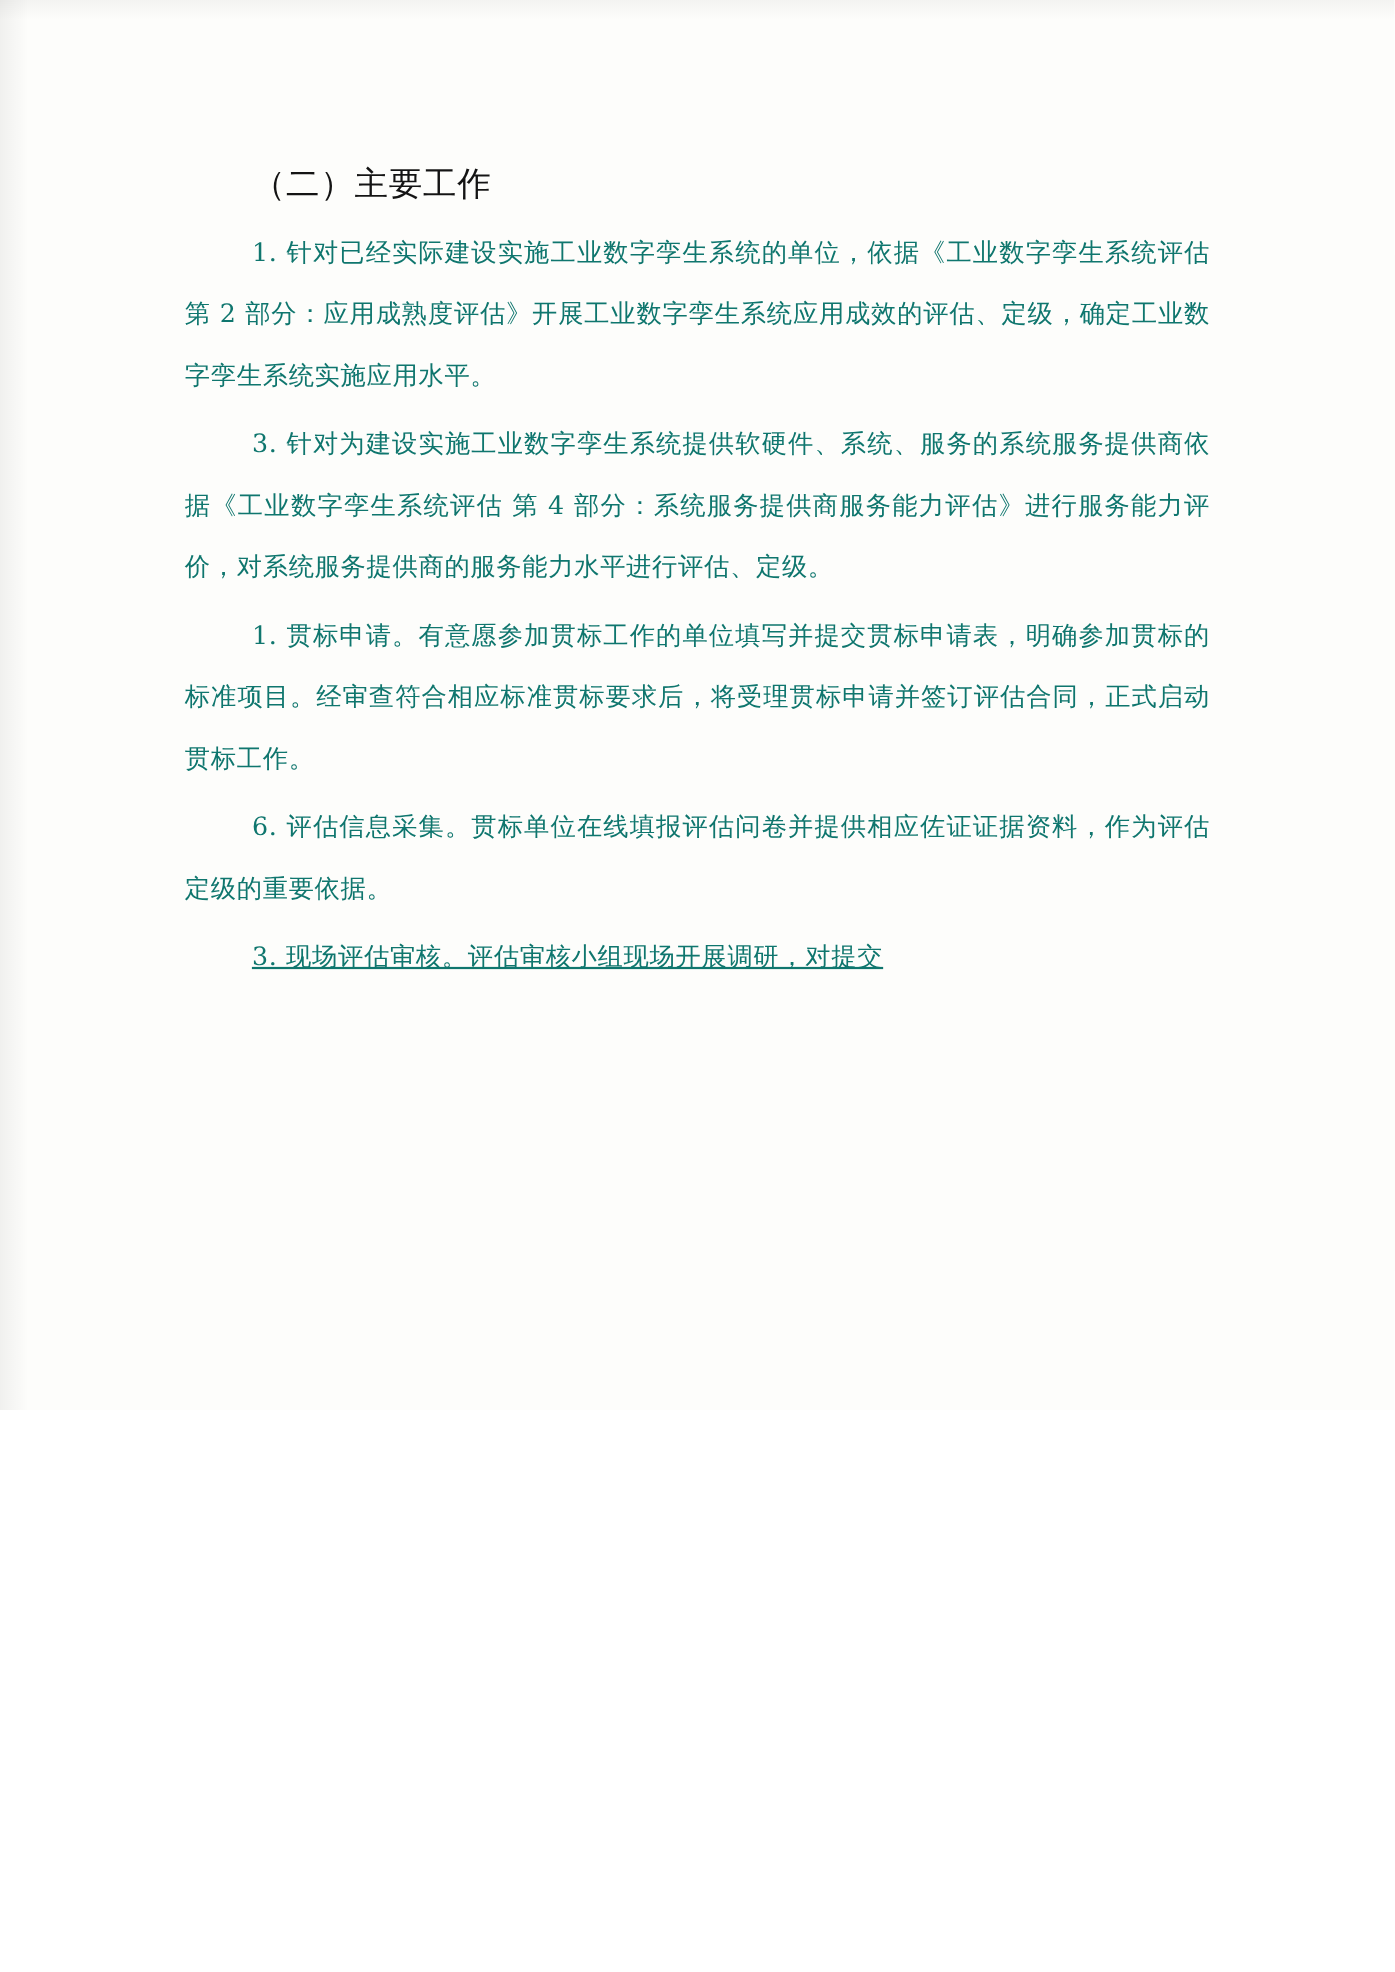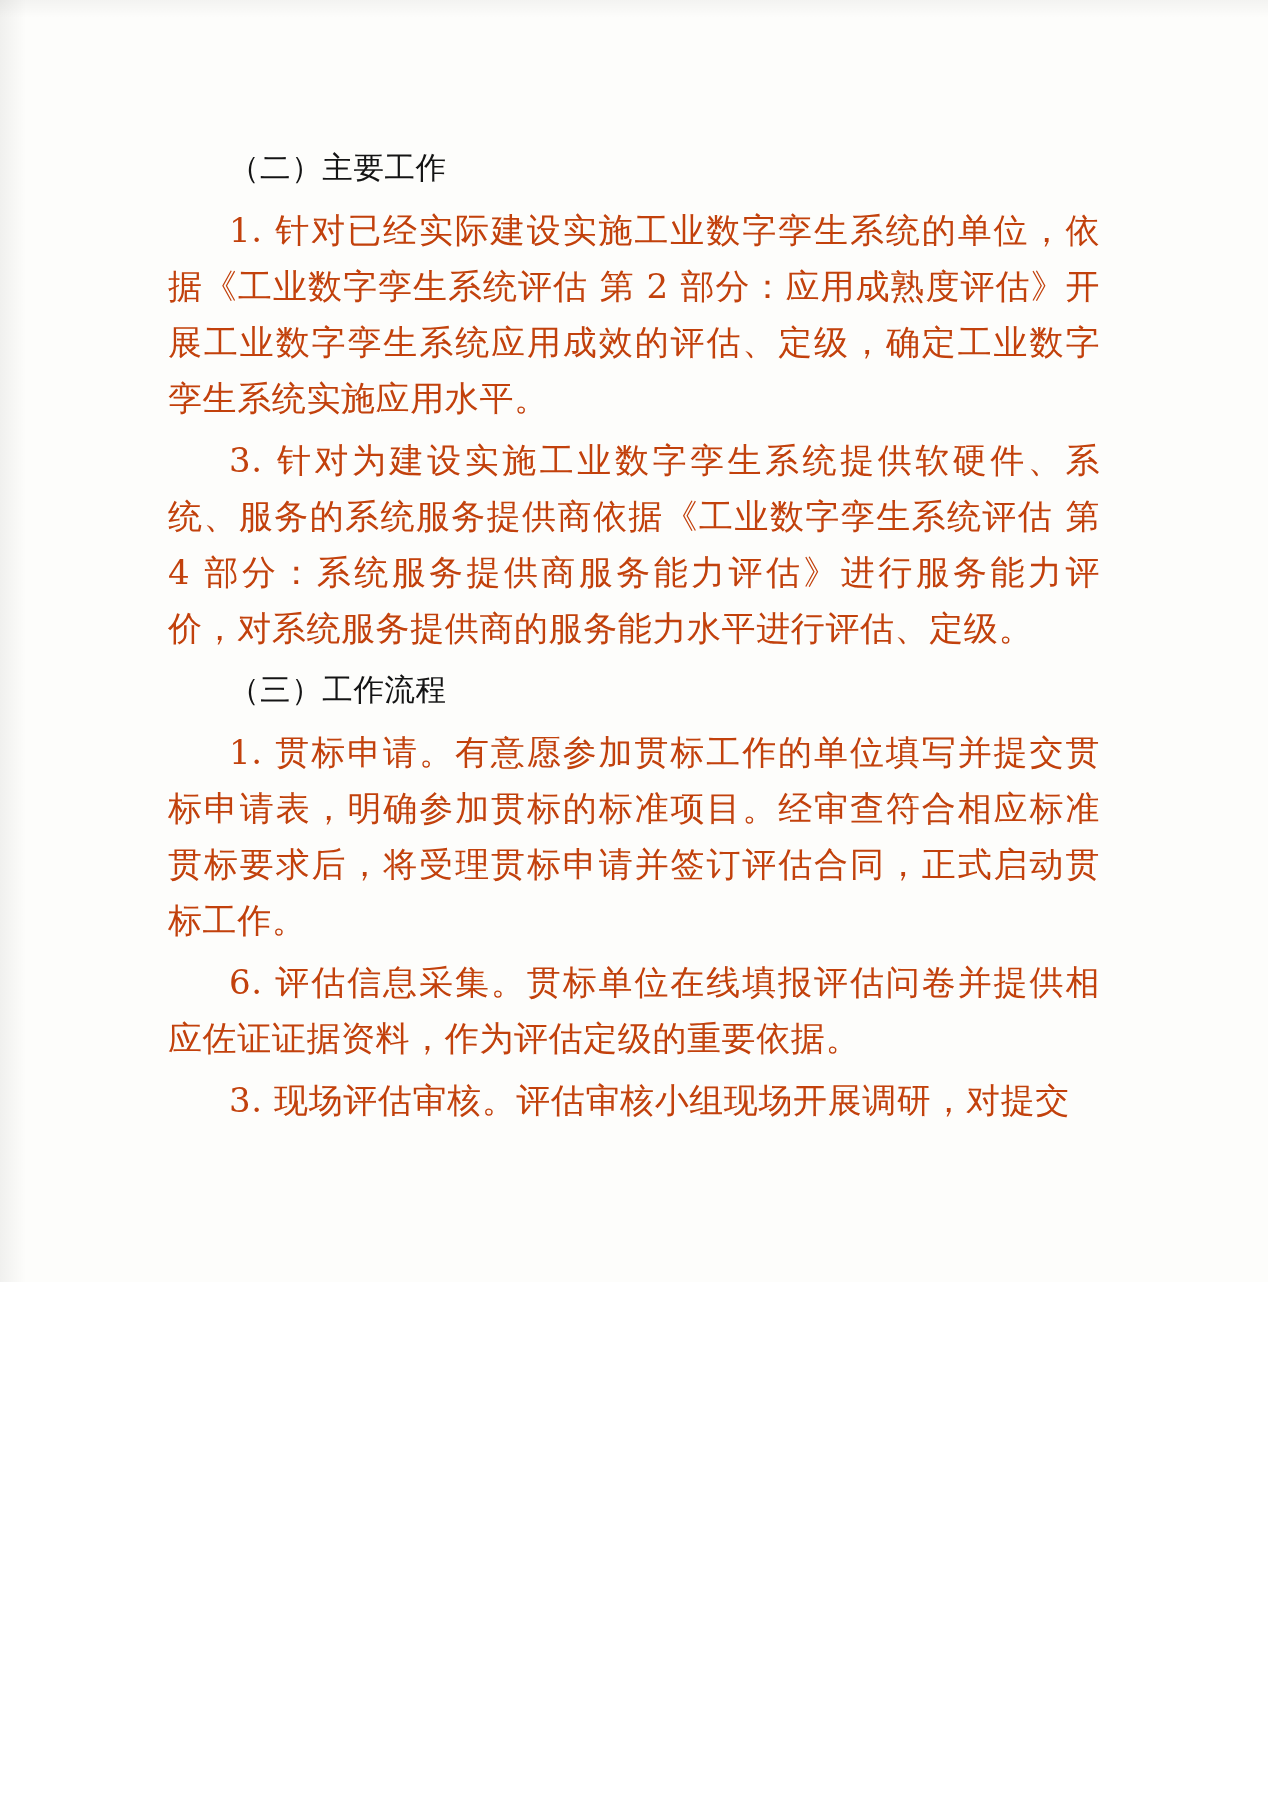--- a/index.html
+++ b/index.html
@@ -17,41 +17,42 @@
     font-family: "DejaVu Serif", "Liberation Serif", serif;
     color: #1b1b1b;
   }
   .content {
     position: absolute;
     left: 168px;
     top: 140px;
     width: 932px;
   }
   .para {
-    font-size: 34px;
+    font-size: 23px;
     line-height: 56px;
     letter-spacing: 0.6px;
     text-align: justify;
     text-justify: inter-character;
     margin: 0 0 6px 0;
-    color: #c2410c;
+    color: #0f766e;
   }
   .para.indent {
     text-indent: 61px;
   }
   .heading {
     font-size: 30.5px;
     line-height: 56px;
     letter-spacing: 0.6px;
     margin: 0 0 6px 0;
     text-indent: 61px;
     color: #141414;
   }
   .para.last-block {
     margin-bottom: 0;
+    text-decoration: underline;
   }
   .page-number {
     position: absolute;
     left: 0;
     right: 0;
     top: 1432px;
     text-align: center;
     font-size: 22px;
     color: #1d1d1d;
     font-family: "DejaVu Serif", "Liberation Serif", serif;
@@ -79,21 +80,20 @@
 
   <div class="content">
 
     <p class="heading">（二）主要工作</p>
 
     <p class="para indent">1. 针对已经实际建设实施工业数字孪生系统的单位，依据《工业数字孪生系统评估 第 2 部分：应用成熟度评估》开展工业数字孪生系统应用成效的评估、定级，确定工业数字孪生系统实施应用水平。</p>
 
 
     <p class="para indent">3. 针对为建设实施工业数字孪生系统提供软硬件、系统、服务的系统服务提供商依据《工业数字孪生系统评估 第 4 部分：系统服务提供商服务能力评估》进行服务能力评价，对系统服务提供商的服务能力水平进行评估、定级。</p>
 
-    <p class="heading">（三）工作流程</p>
 
     <p class="para indent">1. 贯标申请。有意愿参加贯标工作的单位填写并提交贯标申请表，明确参加贯标的标准项目。经审查符合相应标准贯标要求后，将受理贯标申请并签订评估合同，正式启动贯标工作。</p>
 
     <p class="para indent">6. 评估信息采集。贯标单位在线填报评估问卷并提供相应佐证证据资料，作为评估定级的重要依据。</p>
 
     <p class="para indent last-block">3. 现场评估审核。评估审核小组现场开展调研，对提交</p>
 
   </div>
 
   <div class="page-number">2</div>

